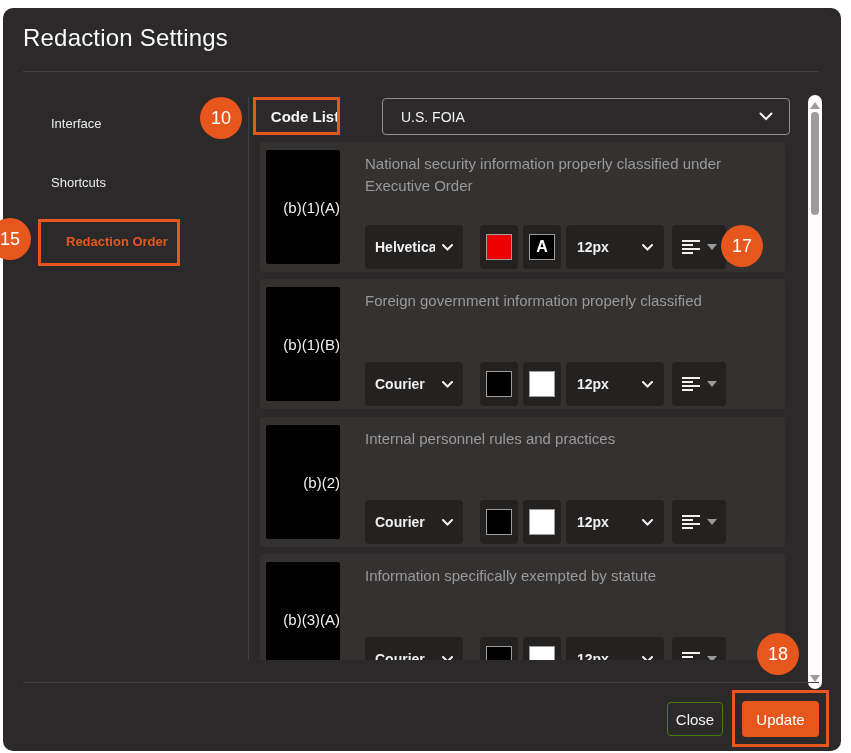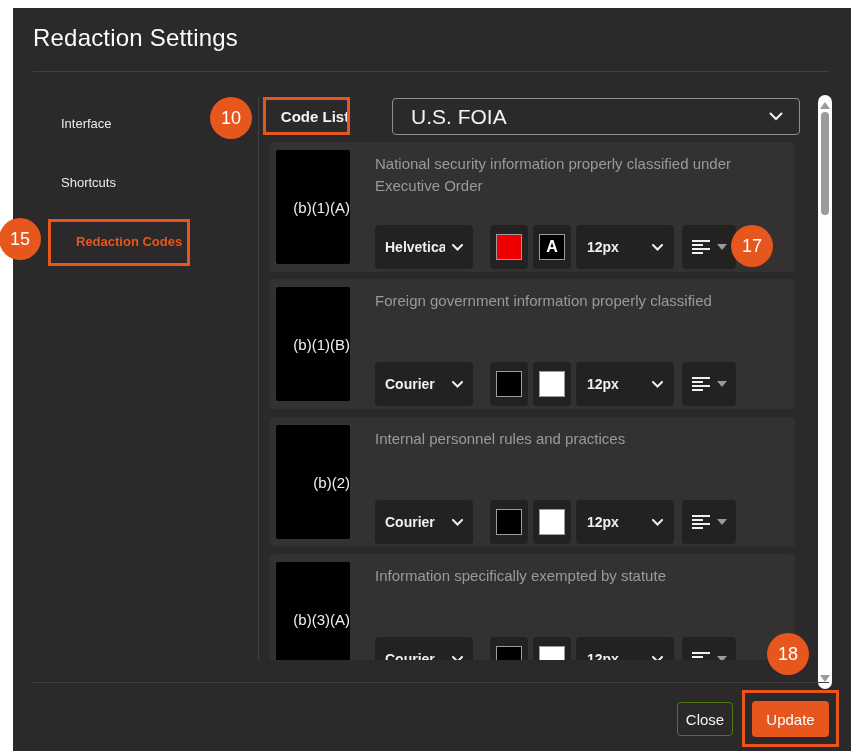--- a/index.html
+++ b/index.html
@@ -1,18 +1,18 @@
 <!DOCTYPE html>
 <html><head>
 <meta charset="utf-8">
 <style>
   html,body{margin:0;padding:0;background:#ffffff;}
   *{box-sizing:border-box;font-family:"Liberation Sans","DejaVu Sans",sans-serif;}
   .stage{position:relative;width:851px;height:753px;background:#ffffff;overflow:hidden;}
-  .dialog{position:absolute;left:13px;top:8px;width:838px;height:743px;background:#2b2929;border-radius:0;}
+  .dialog{position:absolute;left:3px;top:8px;width:838px;height:743px;background:#2b2929;border-radius:10px;}
 
   .title{position:absolute;left:20px;top:16px;font-size:24px;font-weight:400;color:#fbfbfb;letter-spacing:.2px;}
   .hdivider{position:absolute;height:1px;background:#413f3f;}
   .div-top{left:20px;top:63px;width:796px;}
   .div-bottom{left:20px;top:674px;width:796px;}
   .vdivider{position:absolute;left:245px;top:89px;width:1px;height:563px;background:#413f3f;}
 
   .side-item{position:absolute;left:48px;font-size:13px;color:#ececec;cursor:pointer;white-space:nowrap;background:none;border:none;padding:0;}
   .side-item.active{left:63px;color:#e7571d;font-weight:700;}
 
@@ -23,21 +23,21 @@
 
   .badge{position:absolute;width:42px;height:42px;border-radius:50%;background:#e7571d;color:#ffffff;
          display:flex;align-items:center;justify-content:center;font-size:18px;font-weight:500;}
   .b15{left:-14px;top:210px;} .b16{left:197px;top:89px;} .b17{left:718px;top:217px;} .b18{left:754px;top:625px;}
 
   .codelist-label{position:absolute;left:250px;top:89px;width:104px;height:38px;display:flex;align-items:center;justify-content:center;
                   font-size:15px;font-weight:700;color:#f5f5f5;}
 
   .foia-select{position:absolute;left:379px;top:90px;width:408px;height:37px;border:1px solid #8f8f8f;border-radius:4px;
                background:transparent;display:flex;align-items:center;justify-content:space-between;padding:0 16px 0 18px;cursor:pointer;}
-  .foia-select .lbl{font-size:21px;color:#f2f2f2;font-weight:500;}
+  .foia-select .lbl{font-size:14px;color:#f2f2f2;font-weight:500;}
 
   .viewport{position:absolute;left:257px;top:134px;width:530px;height:518px;overflow:hidden;}
   .card{position:absolute;left:0;width:525px;height:130px;background:#343131;border-radius:4px;}
   .card.r0{top:0;} .card.r1{top:137px;} .card.r2{top:275px;} .card.r3{top:412px;}
   .codebox{position:absolute;left:6px;top:8px;width:74px;height:114px;background:#000000;border-radius:2px;
            display:flex;align-items:center;justify-content:flex-end;}
   .codebox span{font-size:15px;color:#f0f0f0;}
   .desc{position:absolute;left:105px;top:11px;width:402px;font-size:15px;line-height:22px;color:#9a9a9a;}
   .controls{position:absolute;left:105px;top:83px;height:44px;display:flex;}
   .ctl{background:#242121;border:none;border-radius:4px;height:44px;display:flex;align-items:center;cursor:pointer;padding:0;}
@@ -69,21 +69,21 @@
 <body>
 
 <div class="stage">
   <div class="dialog">
 
     <div class="title">Redaction Settings</div>
     <div class="hdivider div-top"></div>
 
     <button class="side-item" style="top:108px">Interface</button>
     <button class="side-item" style="top:167px">Shortcuts</button>
-    <button class="side-item active" style="top:226px">Redaction Codes</button>
+    <button class="side-item active" style="top:226px">Redaction Order</button>
     <div class="hl-box hl-sidebar"></div>
 
     <div class="vdivider"></div>
 
     <div class="codelist-label">Code List</div>
     <div class="hl-box hl-codelist"></div>
 
     <div class="foia-select">
       <span class="lbl">U.S. FOIA</span>
       <span class="chev">

